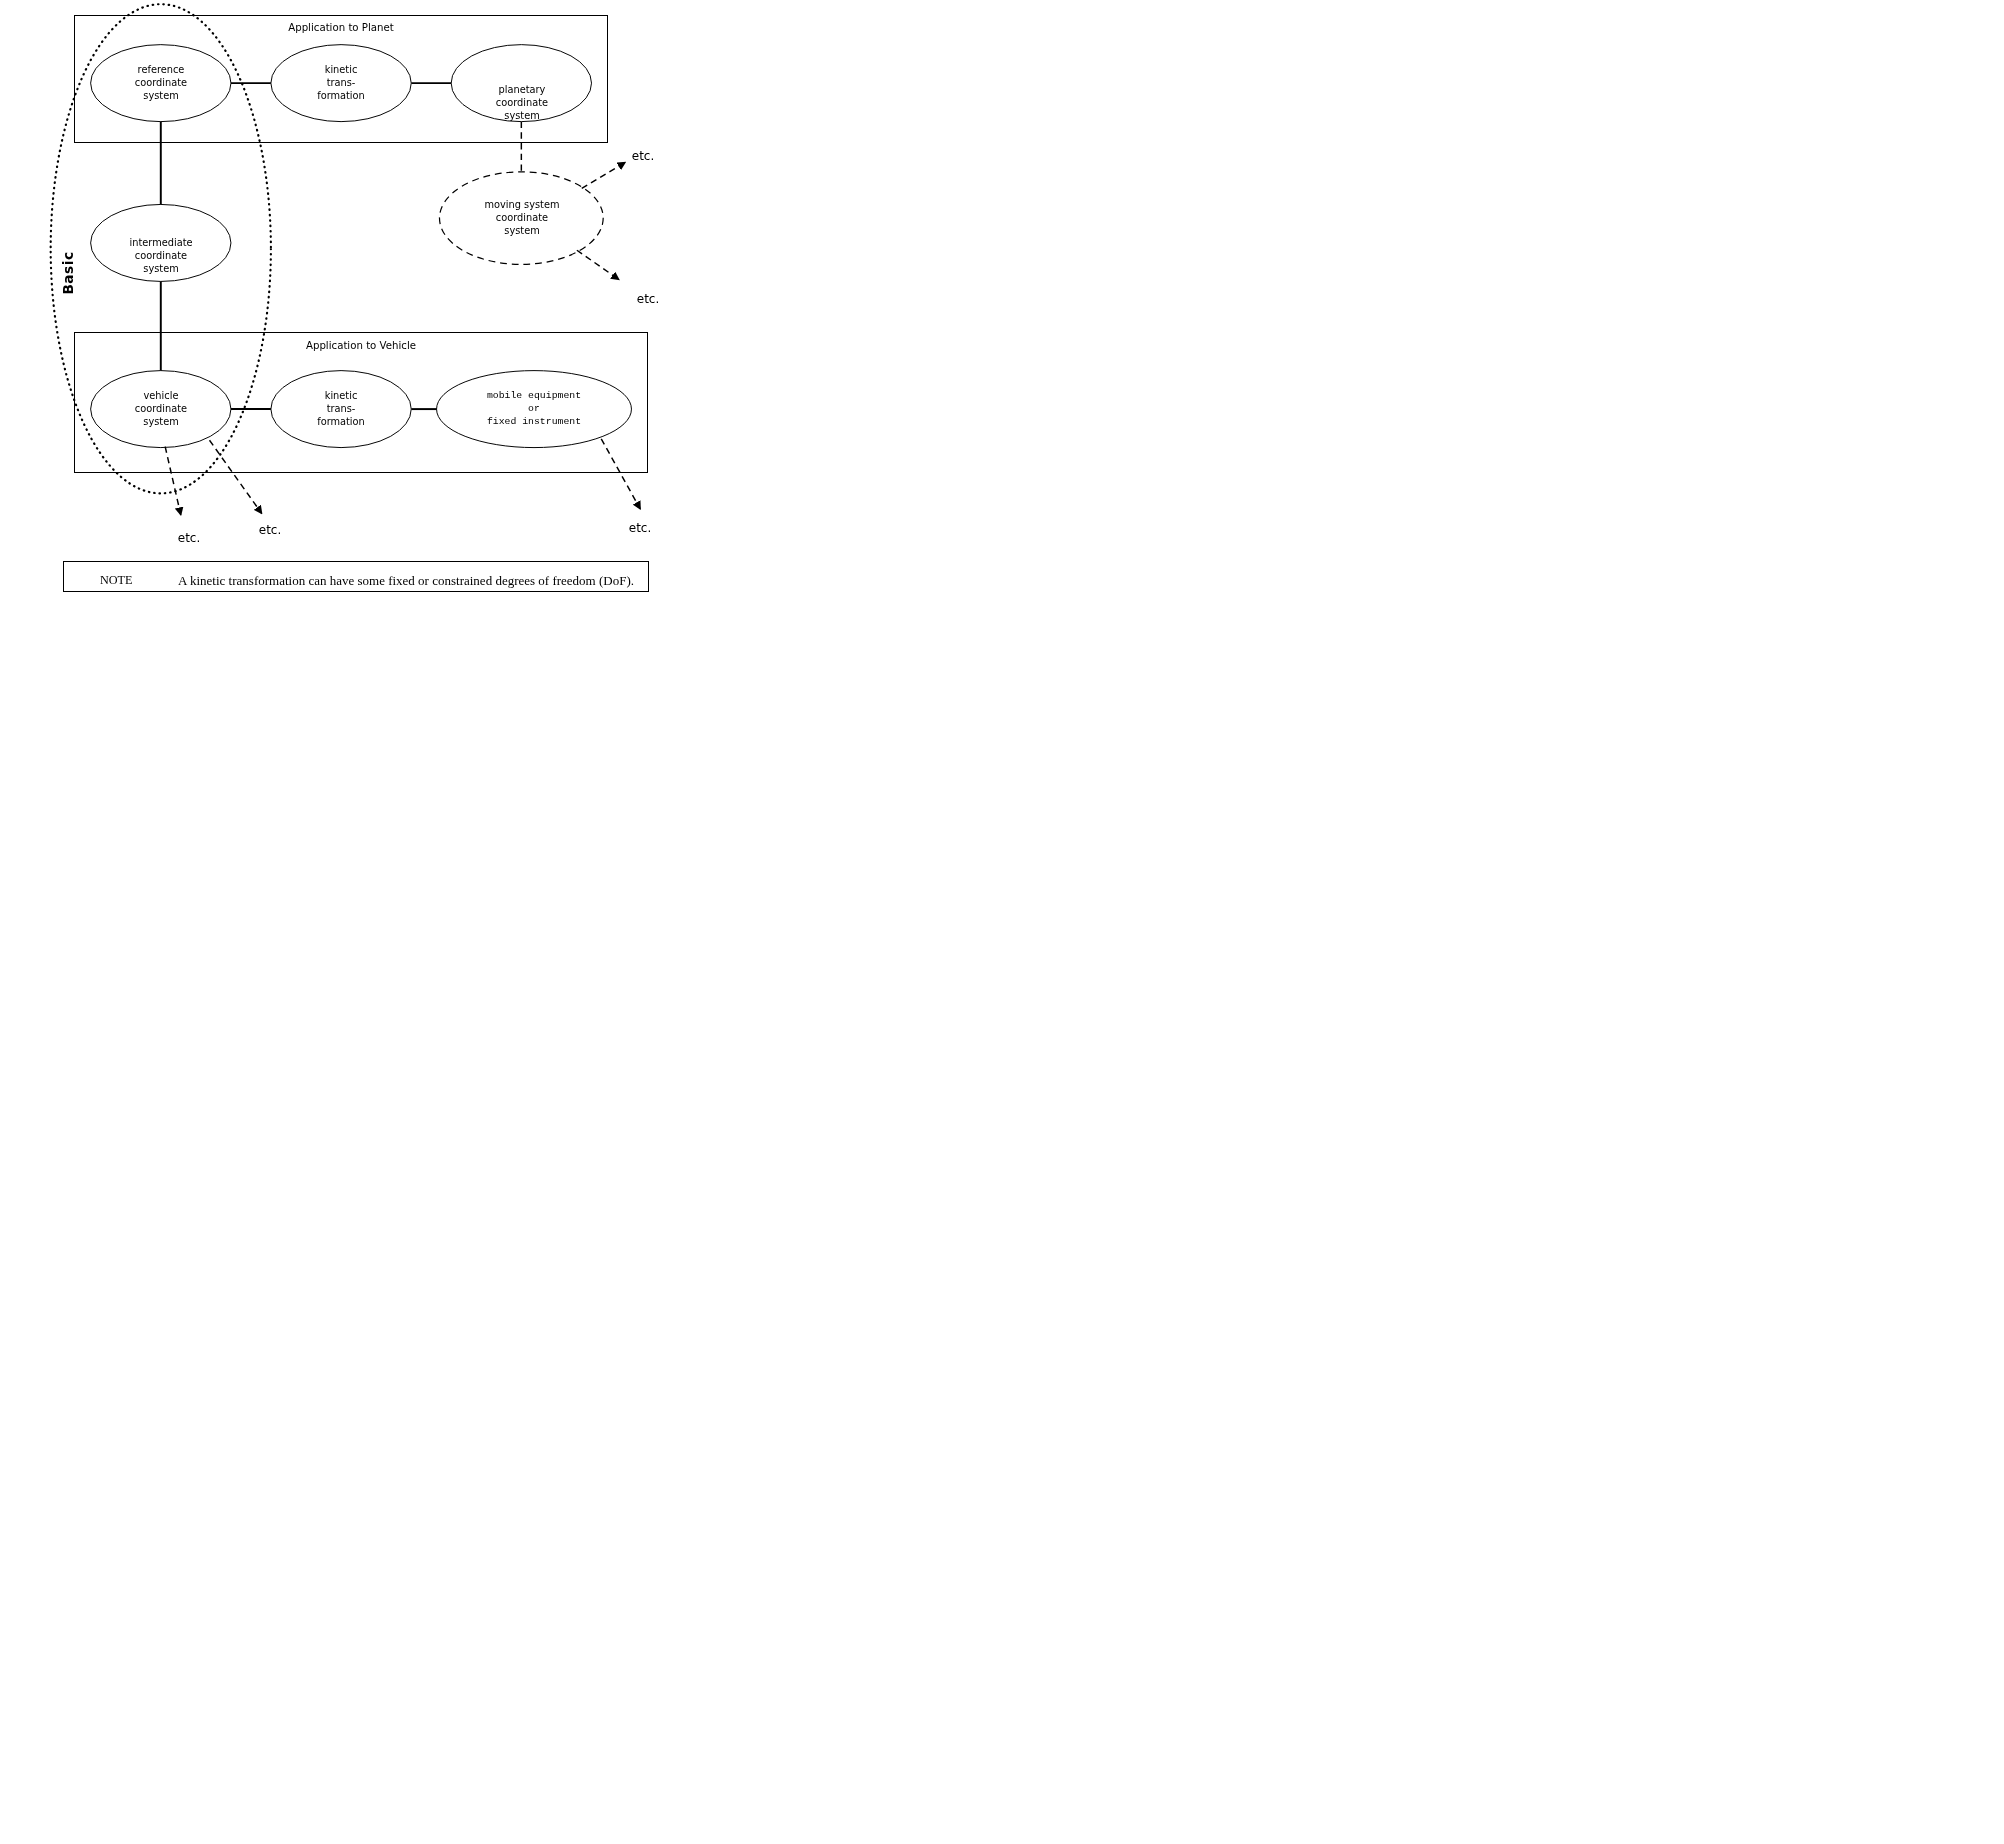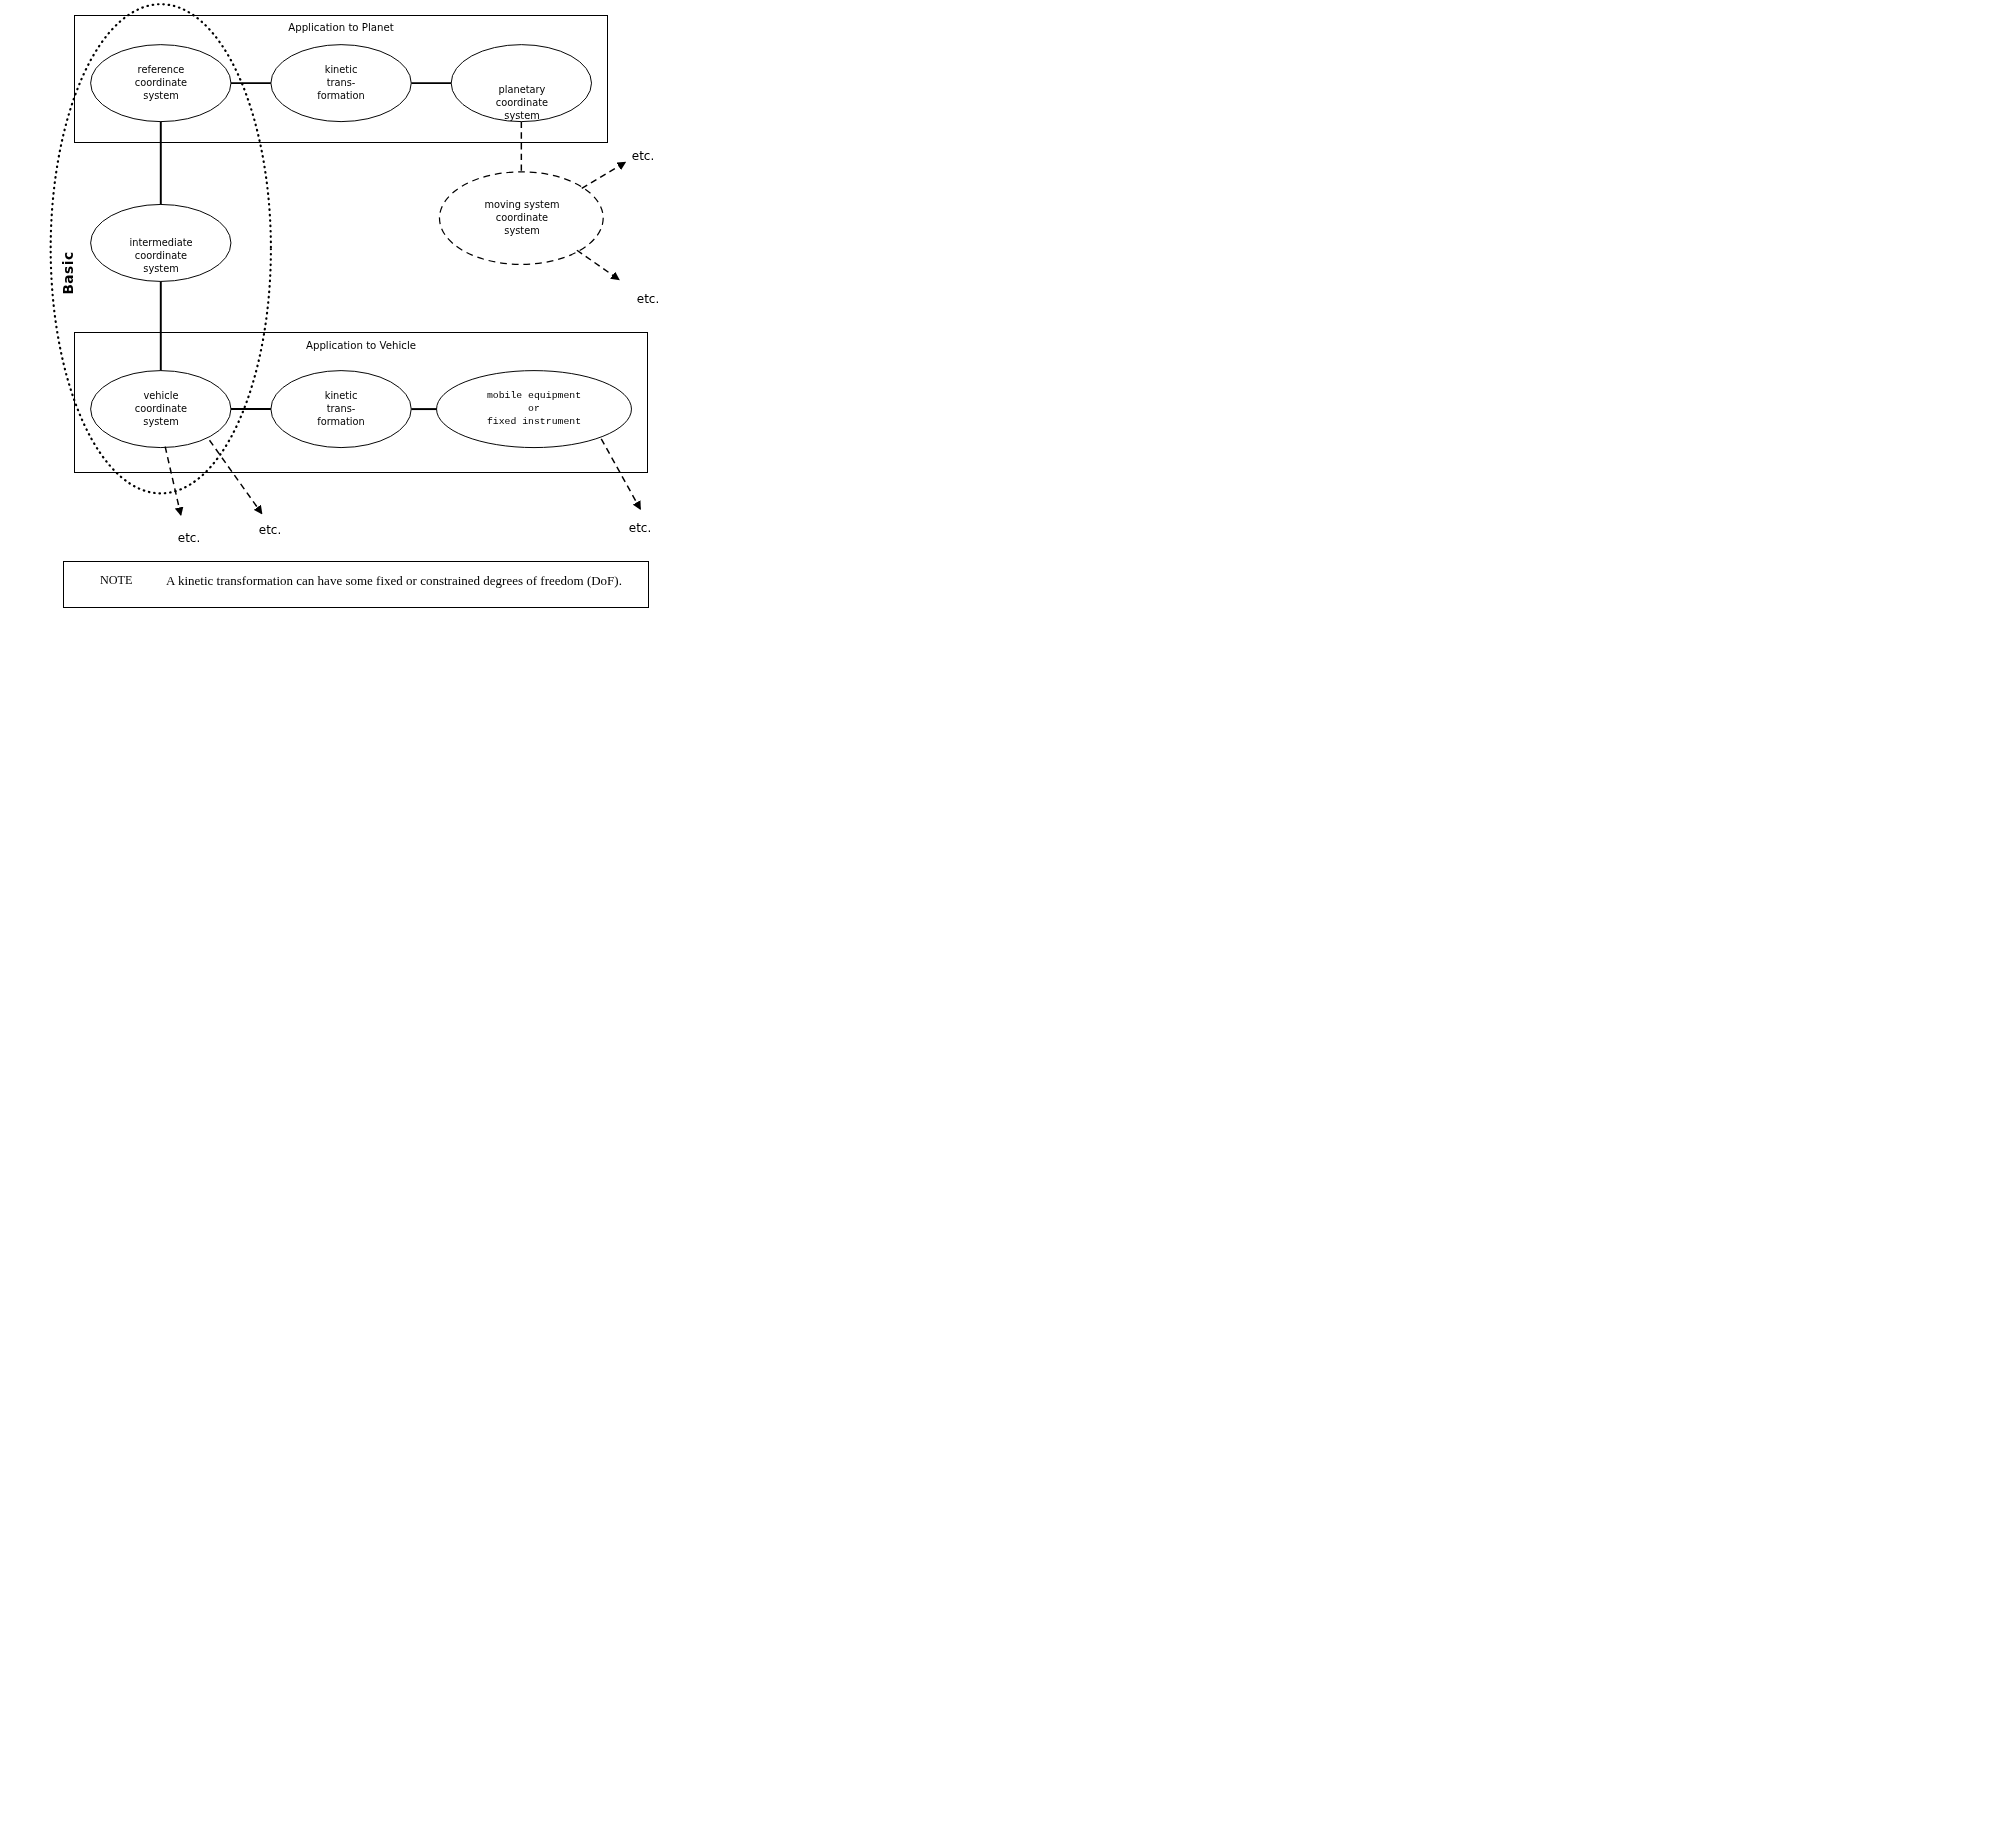--- a/index.html
+++ b/index.html
@@ -56,24 +56,25 @@
     transform: translate(-50%, -50%) rotate(-90deg);
     font-weight: bold;
     font-size: 13.7px;
     letter-spacing: 0.5px;
   }
   .note-box {
     position: absolute;
     left: 63px;
     top: 561px;
     width: 586px;
-    height: 47px;
+    height: 31px;
     border: 1px solid #000;
     box-sizing: border-box;
     font-family: "Liberation Serif", "DejaVu Serif", serif;
+    text-align: right;
   }
   .note-heading {
     position: absolute;
     left: 36px;
     top: 10.7px;
     font-size: 12.2px;
   }
   .note-text {
     position: absolute;
     left: 102px;

